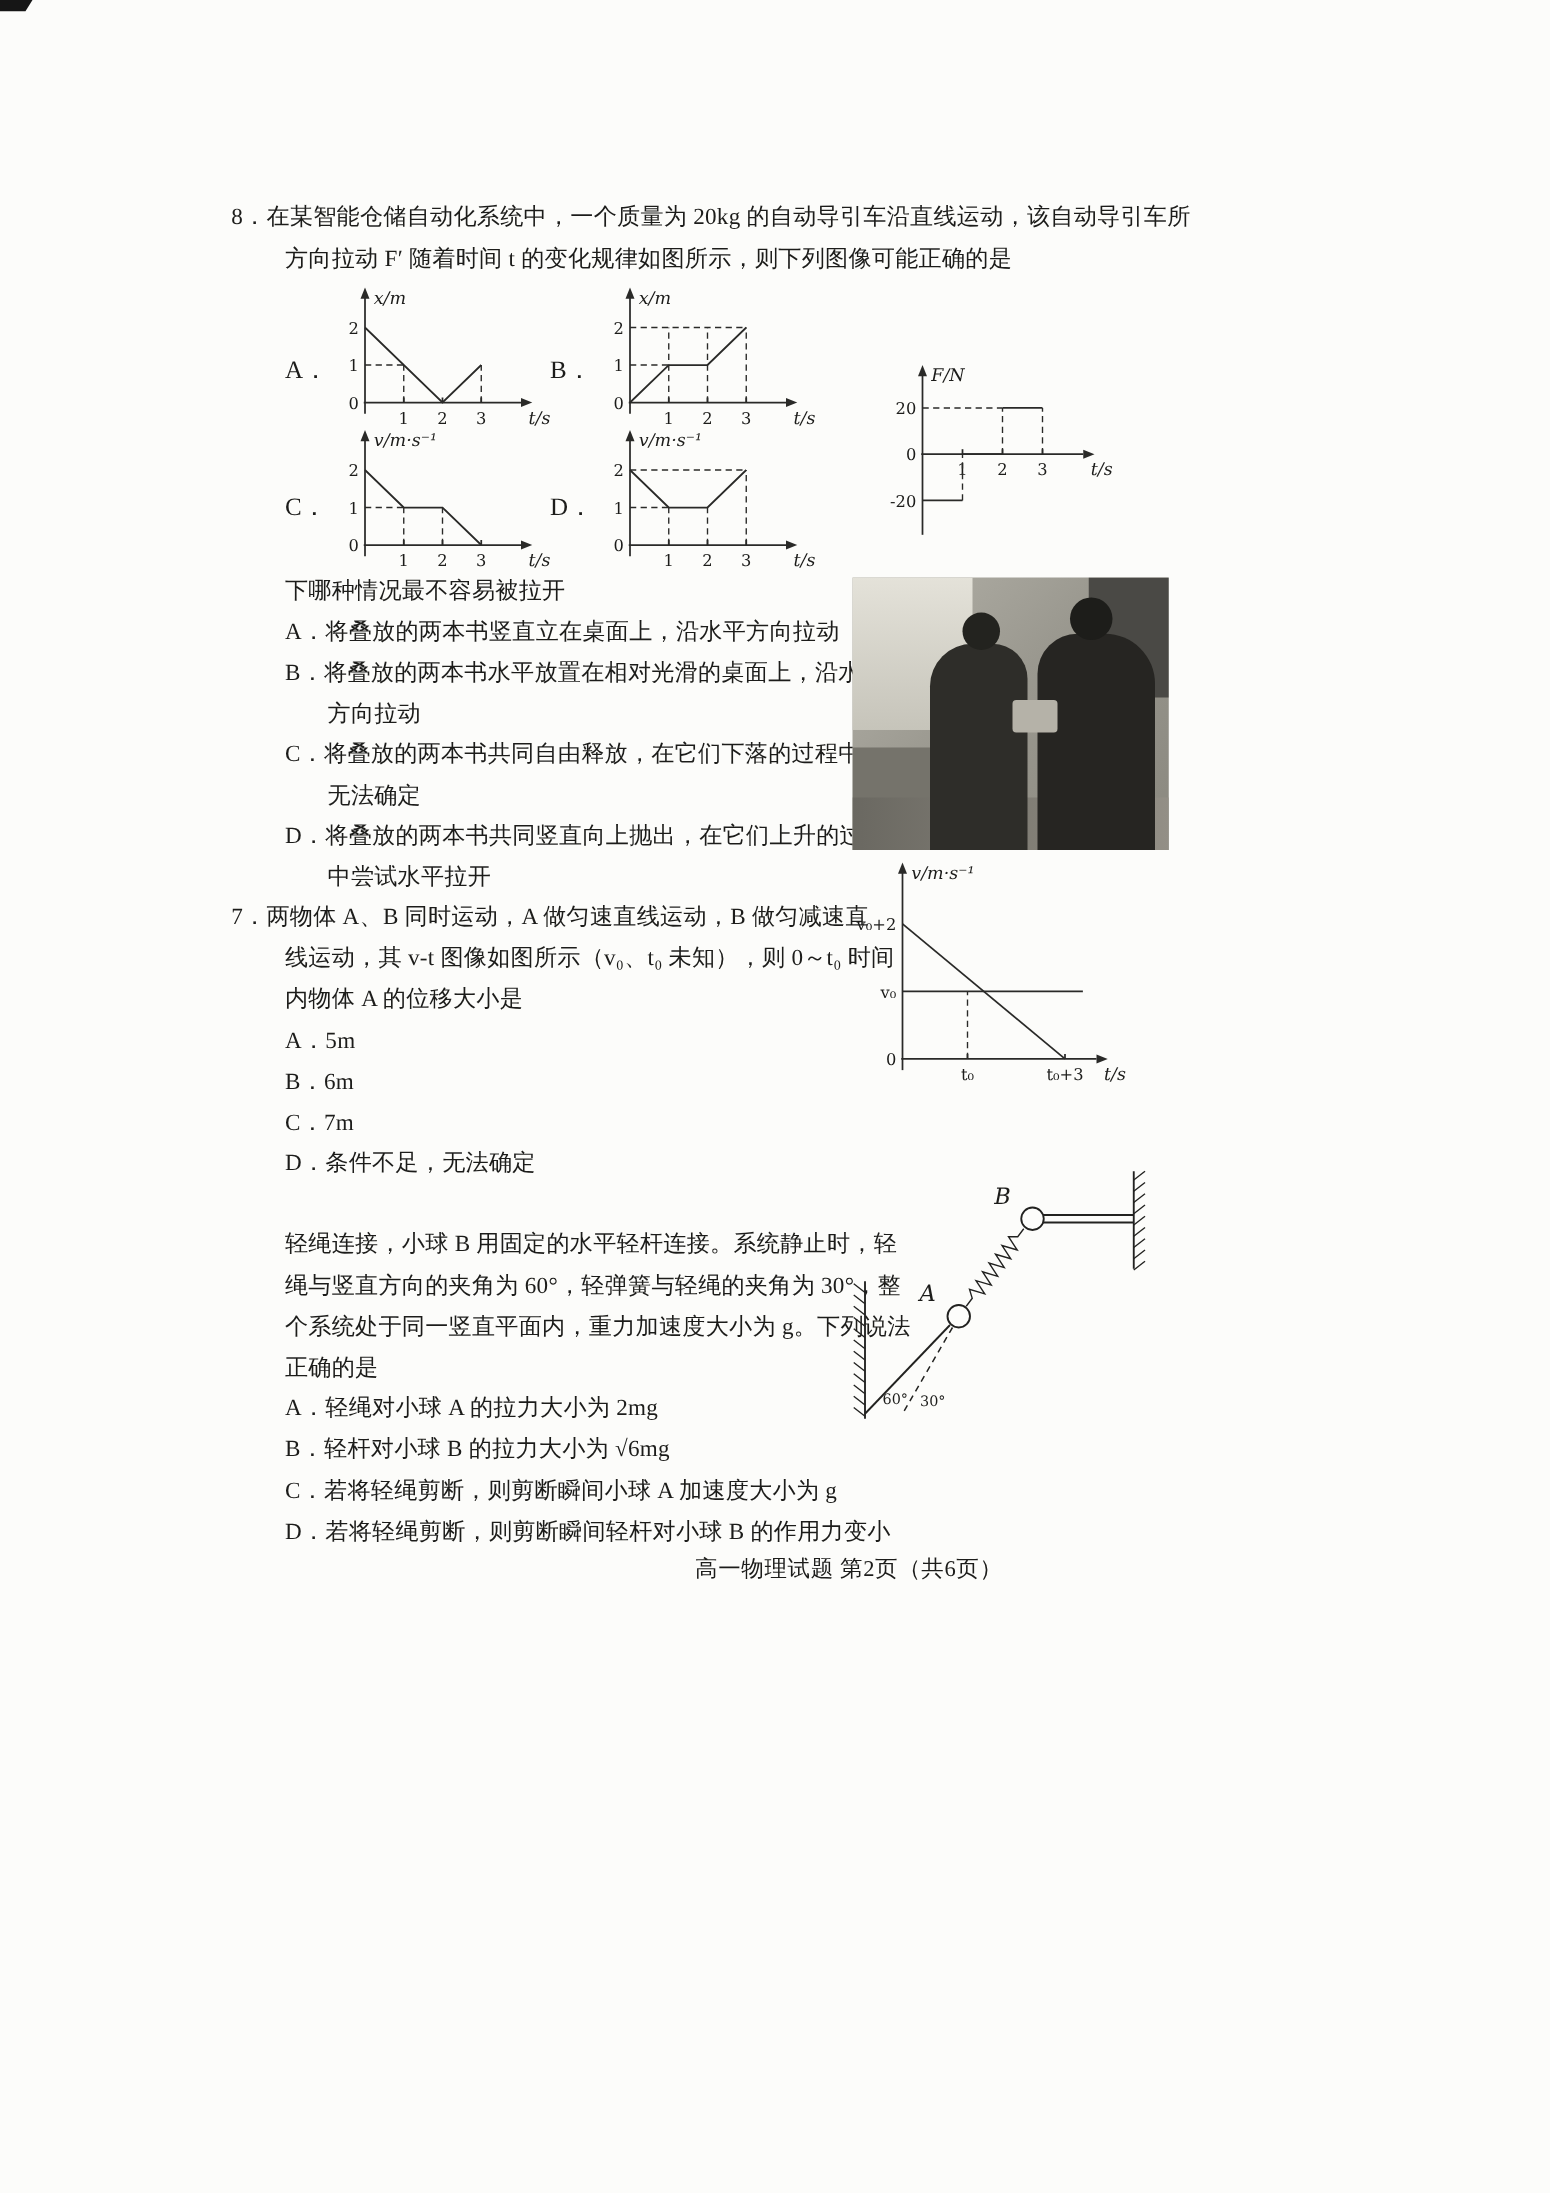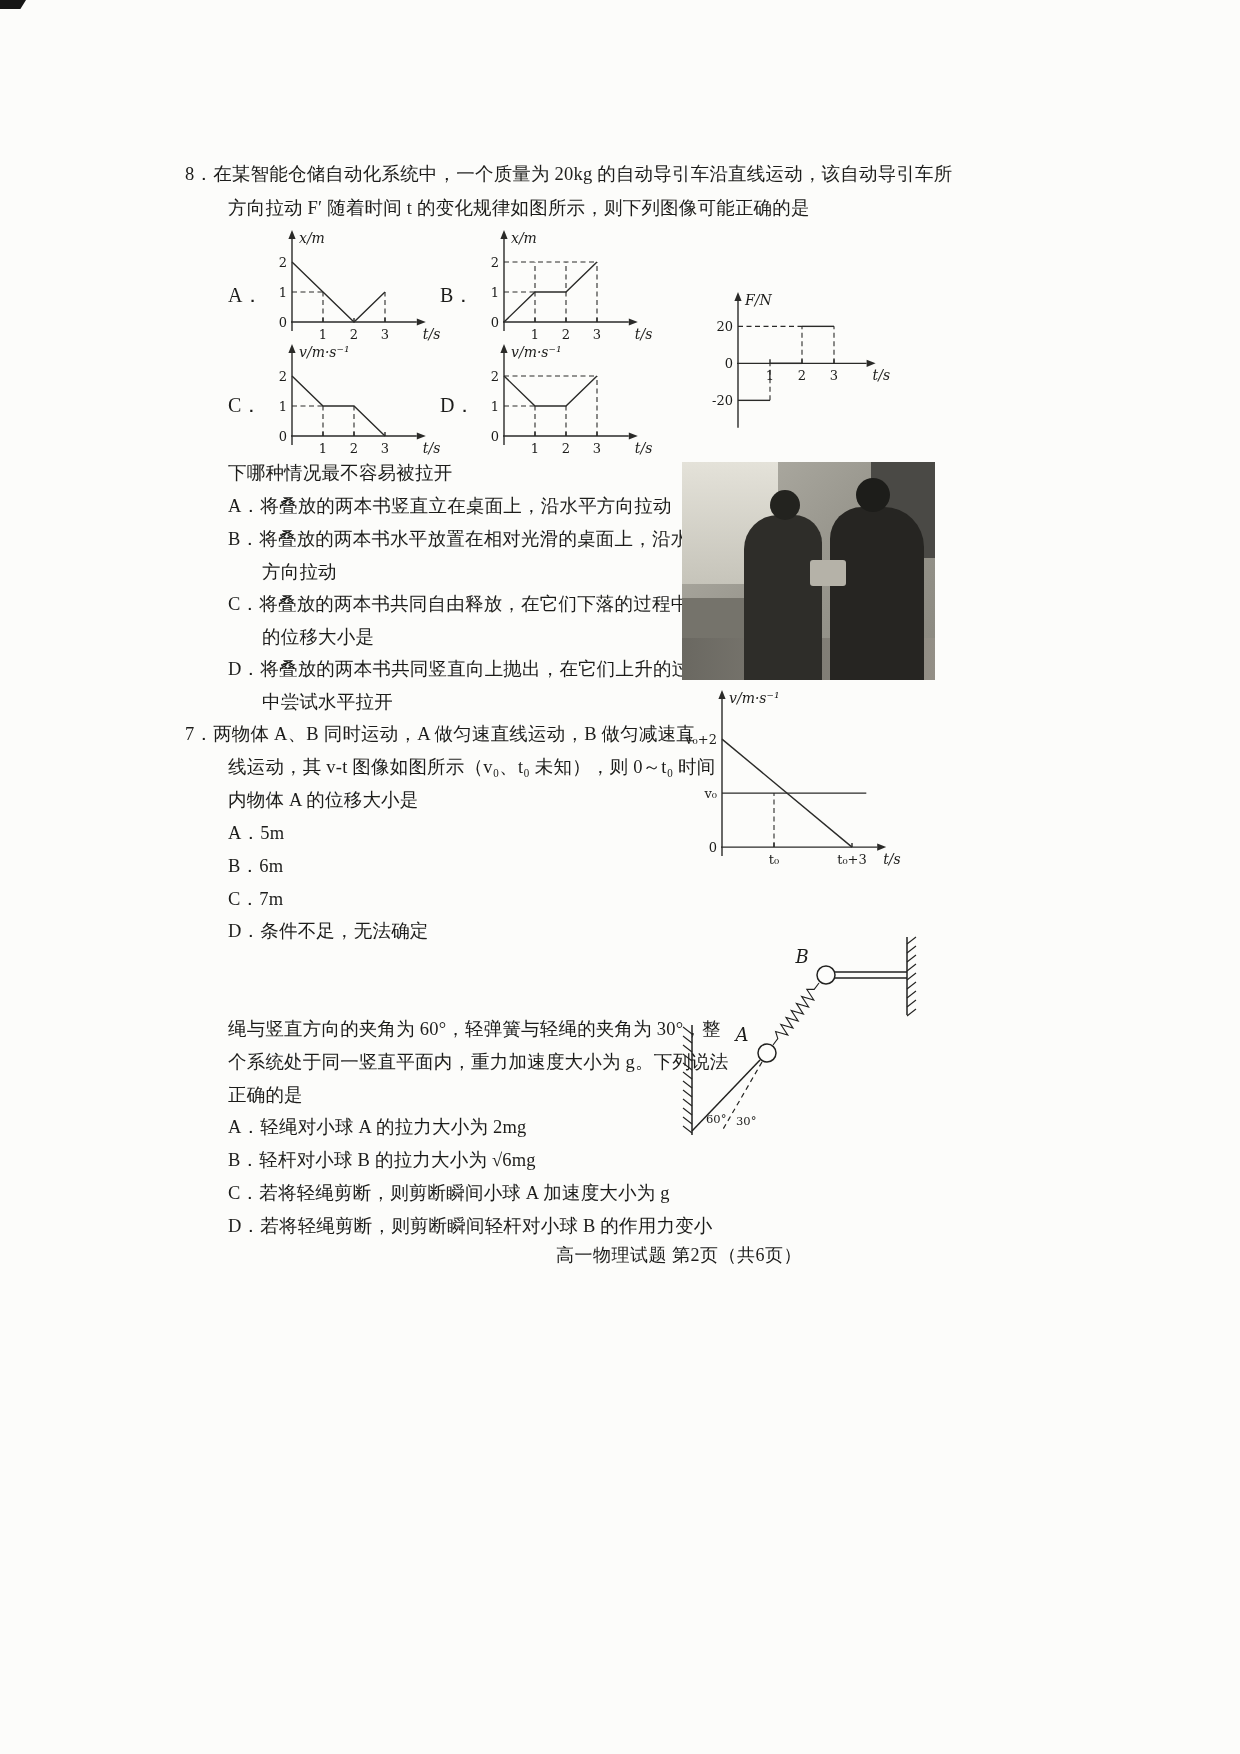--- a/index.html
+++ b/index.html
@@ -164,21 +164,21 @@
       <polyline points="40,108.35 72,108.35" class="sol"></polyline>
       <polyline points="72,71.35 104,71.35" class="sol"></polyline>
       <polyline points="104,34.349999999999994 136,34.349999999999994" class="sol"></polyline>
     </svg>
 
   <div class="tl" style="left:228px;top:461px">下哪种情况最不容易被拉开</div>
   <div class="tl" style="left:228px;top:494px">A．将叠放的两本书竖直立在桌面上，沿水平方向拉动</div>
   <div class="tl" style="left:228px;top:527px">B．将叠放的两本书水平放置在相对光滑的桌面上，沿水平</div>
   <div class="tl" style="left:262px;top:560px">方向拉动</div>
   <div class="tl" style="left:228px;top:592px">C．将叠放的两本书共同自由释放，在它们下落的过程中尝</div>
-  <div class="tl" style="left:262px;top:625px">的位移大小是</div>
+  <div class="tl" style="left:262px;top:625px">无法确定</div>
   <div class="tl" style="left:228px;top:657px">D．将叠放的两本书共同竖直向上抛出，在它们上升的过程</div>
   <div class="tl" style="left:262px;top:690px">中尝试水平拉开</div>
 
   <div class="photo">
     <div class="ph ph-win"></div>
     <div class="ph ph-wallr"></div>
     <div class="ph ph-desk"></div>
     <div class="ph ph-floor"></div>
     <div class="ph ph-f1b"></div>
     <div class="ph ph-f1h"></div>
@@ -207,20 +207,21 @@
       <line x1="176" y1="157.1" x2="176" y2="153.1" class="ax"></line>
       <text x="176" y="174.1" text-anchor="middle" class="gtick">t₀+3</text>
       <text x="41" y="162.1" text-anchor="end" class="gtick">0</text>
       <text x="41" y="108.1" text-anchor="end" class="gtick">v₀</text>
       <text x="41" y="54.099999999999994" text-anchor="end" class="gtick">v₀+2</text>
       <polyline points="98,157.1 98,103.1" class="dash"></polyline>
       <polyline points="46,49.099999999999994 176,157.1" class="sol"></polyline>
       <polyline points="46,103.1 190.29999999999998,103.1" class="sol"></polyline>
     </svg>
 
+  <div class="tl" style="left:228px;top:984px">轻绳连接，小球 B 用固定的水平轻杆连接。系统静止时，轻</div>
   <div class="tl" style="left:228px;top:1017px">绳与竖直方向的夹角为 60°，轻弹簧与轻绳的夹角为 30°，整</div>
   <div class="tl" style="left:228px;top:1050px">个系统处于同一竖直平面内，重力加速度大小为 g。下列说法</div>
   <div class="tl" style="left:228px;top:1083px">正确的是</div>
   <div class="tl" style="left:228px;top:1115px">A．轻绳对小球 A 的拉力大小为 2mg</div>
   <div class="tl" style="left:228px;top:1148px">B．轻杆对小球 B 的拉力大小为 √6mg</div>
   <div class="tl" style="left:228px;top:1214px">D．若将轻绳剪断，则剪断瞬间轻杆对小球 B 的作用力变小</div>
   <div class="tl" style="left:228px;top:1181px">C．若将轻绳剪断，则剪断瞬间小球 A 加速度大小为 g</div>
 
   <svg style="position:absolute;left:672px;top:925px;overflow:visible" width="270" height="300" viewBox="0 0 270 300">
 

